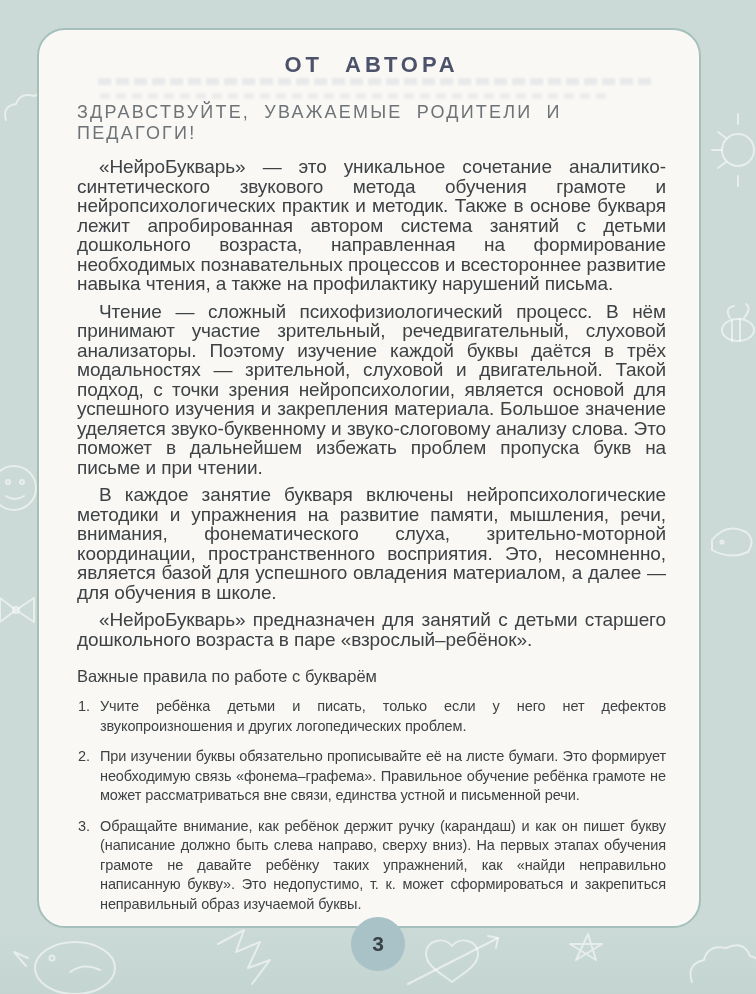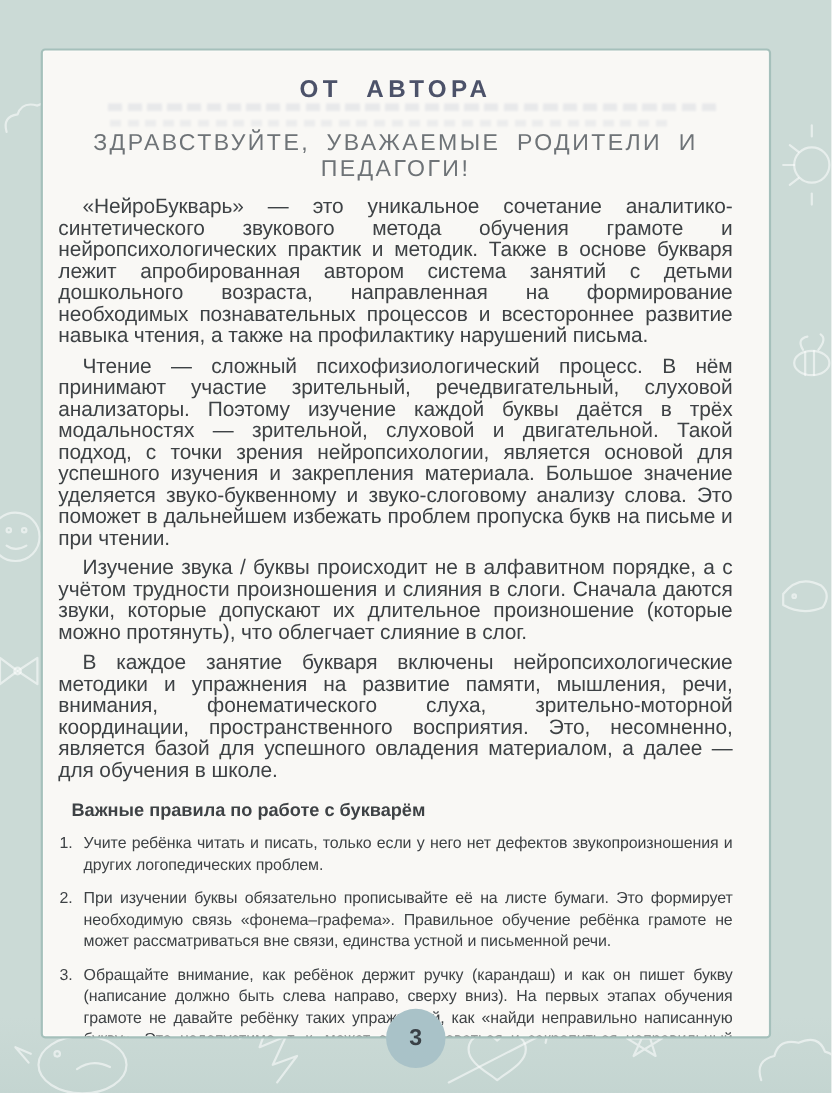--- a/index.html
+++ b/index.html
@@ -17,62 +17,62 @@
   body{font-family:"Liberation Sans","DejaVu Sans",sans-serif;}
   .page{
     position:relative;
     width:756px;height:994px;
     background:linear-gradient(180deg,var(--frame-bg) 0%,var(--frame-bg) 93%,var(--frame-bg2) 100%);
     overflow:hidden;
   }
   .doodles{position:absolute;inset:0;pointer-events:none;}
   .sheet{
     position:absolute;
-    left:37px;top:44px;
+    left:37px;top:28px;
     width:664px;height:900px;
     box-sizing:border-box;
     background:var(--sheet-bg);
     border:2px solid var(--border);
-    border-radius:4px;
-    padding:18px 33px 0 14px;
+    border-radius:28px;
+    padding:18px 33px 0 38px;
     overflow:hidden;
     box-shadow:0 0 0 1px rgba(255,255,255,.35) inset;
   }
   .ghost-lines{
     position:absolute;left:9%;right:7%;top:48px;height:24px;
     opacity:.10;filter:blur(1px);
     background:
       repeating-linear-gradient(90deg,#5a6a96 0 13px,transparent 13px 18px) 0 0/100% 7px no-repeat,
       repeating-linear-gradient(90deg,#7a87a6 0 10px,transparent 10px 16px) 4% 15px/92% 6px no-repeat;
   }
   h1.title{
     margin:4px 0 24px 0;
     text-align:center;
     font-size:22px;font-weight:bold;
     letter-spacing:4px;word-spacing:12px;
     color:var(--title);
   }
   h2.greeting{
     margin:0 0 13px 0;
-    text-align:center;
-    font-size:21px;font-weight:normal;
+    text-align:left;
+    font-size:18px;font-weight:normal;
     letter-spacing:2.2px;word-spacing:7px;
     color:var(--greeting);
   }
   .body-text p{
     margin:0 0 8px 0;
     font-size:19px;line-height:19.5px;
     letter-spacing:-0.1px;
     text-align:justify;
     text-indent:22px;
     color:var(--text);
   }
   h3.rules-heading{
-    margin:18px 0 11px 12px;
-    font-size:16.5px;font-weight:bold;
+    margin:18px 0 11px 0;
+    font-size:16.5px;font-weight:normal;
     color:var(--text);
   }
   .rule-item{
     position:relative;
     margin:0 0 11px 0;
     padding-left:23px;
     font-size:14.5px;line-height:19.5px;
     letter-spacing:-0.1px;
     text-align:justify;
     color:var(--text);
@@ -156,30 +156,30 @@
   </svg>
 
   <div class="sheet">
     <h1 class="title">ОТ АВТОРА</h1>
     <div class="ghost-lines"></div>
     <h2 class="greeting">ЗДРАВСТВУЙТЕ, УВАЖАЕМЫЕ РОДИТЕЛИ И ПЕДАГОГИ!</h2>
 
     <div class="body-text">
       <p>«НейроБукварь» — это уникальное сочетание аналитико-синтетического звукового метода обучения грамоте и нейропсихологических практик и методик. Также в основе букваря лежит апробированная автором система занятий с детьми дошкольного возраста, направленная на формирование необходимых познавательных процессов и всестороннее развитие навыка чтения, а также на профилактику нарушений письма.</p>
       <p>Чтение — сложный психофизиологический процесс. В нём принимают участие зрительный, речедвигательный, слуховой анализаторы. Поэтому изучение каждой буквы даётся в трёх модальностях — зрительной, слуховой и двигательной. Такой подход, с точки зрения нейропсихологии, является основой для успешного изучения и закрепления материала. Большое значение уделяется звуко-буквенному и звуко-слоговому анализу слова. Это поможет в дальнейшем избежать проблем пропуска букв на письме и при чтении.</p>
-      <p>Изучение звука / буквы происходит не в алфавитном порядке, а с учётом трудности произношения и слияния в слоги. Сначала даются звуки, которые допускают их длительное произношение (которые можно протянуть), что облегчает слияние в слог.</p>
       <p>В каждое занятие букваря включены нейропсихологические методики и упражнения на развитие памяти, мышления, речи, внимания, фонематического слуха, зрительно-моторной координации, пространственного восприятия. Это, несомненно, является базой для успешного овладения материалом, а далее — для обучения в школе.</p>
+      <p>«НейроБукварь» предназначен для занятий с детьми старшего дошкольного возраста в паре «взрослый–ребёнок».</p>
     </div>
 
     <h3 class="rules-heading">Важные правила по работе с букварём</h3>
 
     <div>
       <div class="rule-item">
         <span class="rule-num">1.</span>
-        <span>Учите ребёнка читать и писать, только если у него нет дефектов звукопроизношения и других логопедических проблем.</span>
+        <span>Учите ребёнка детьми и писать, только если у него нет дефектов звукопроизношения и других логопедических проблем.</span>
       </div>
       <div class="rule-item">
         <span class="rule-num">2.</span>
         <span>При изучении буквы обязательно прописывайте её на листе бумаги. Это формирует необходимую связь «фонема–графема». Правильное обучение ребёнка грамоте не может рассматриваться вне связи, единства устной и письменной речи.</span>
       </div>
       <div class="rule-item">
         <span class="rule-num">3.</span>
         <span>Обращайте внимание, как ребёнок держит ручку (карандаш) и как он пишет букву (написание должно быть слева направо, сверху вниз). На первых этапах обучения грамоте не давайте ребёнку таких упражнений, как «найди неправильно написанную букву». Это недопустимо, т. к. может сформироваться и закрепиться неправильный образ изучаемой буквы.</span>
       </div>
     </div>

